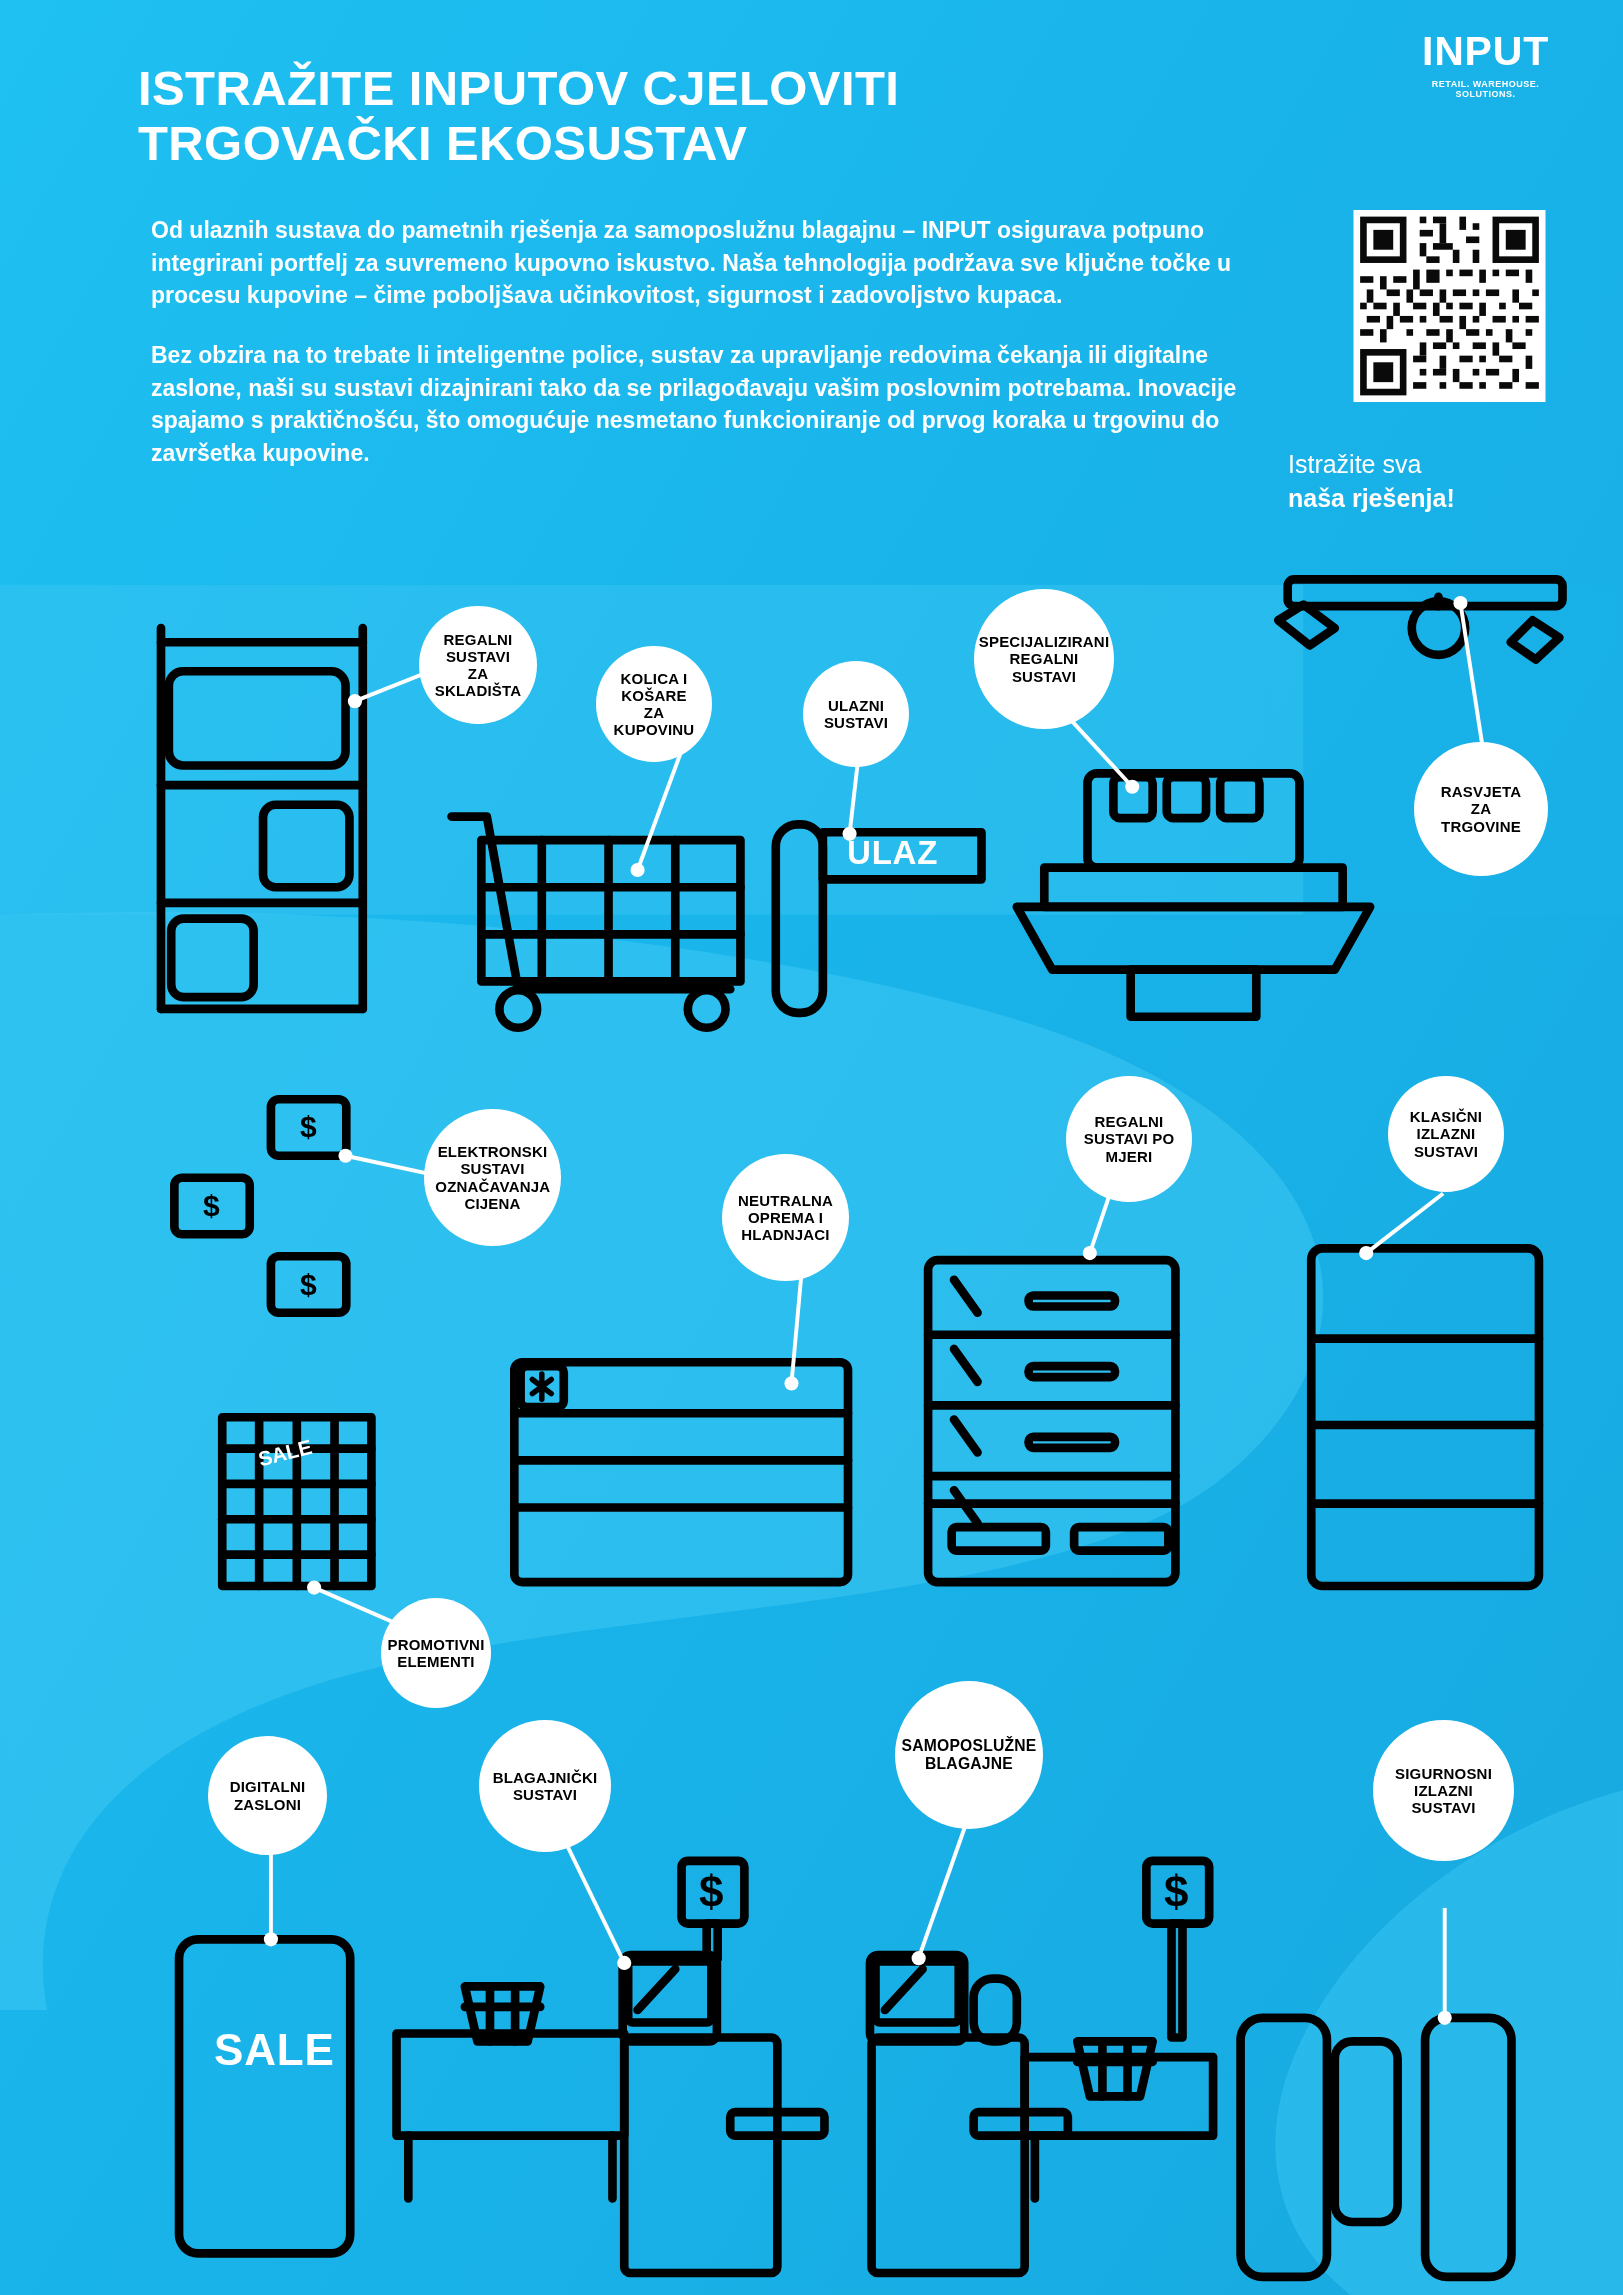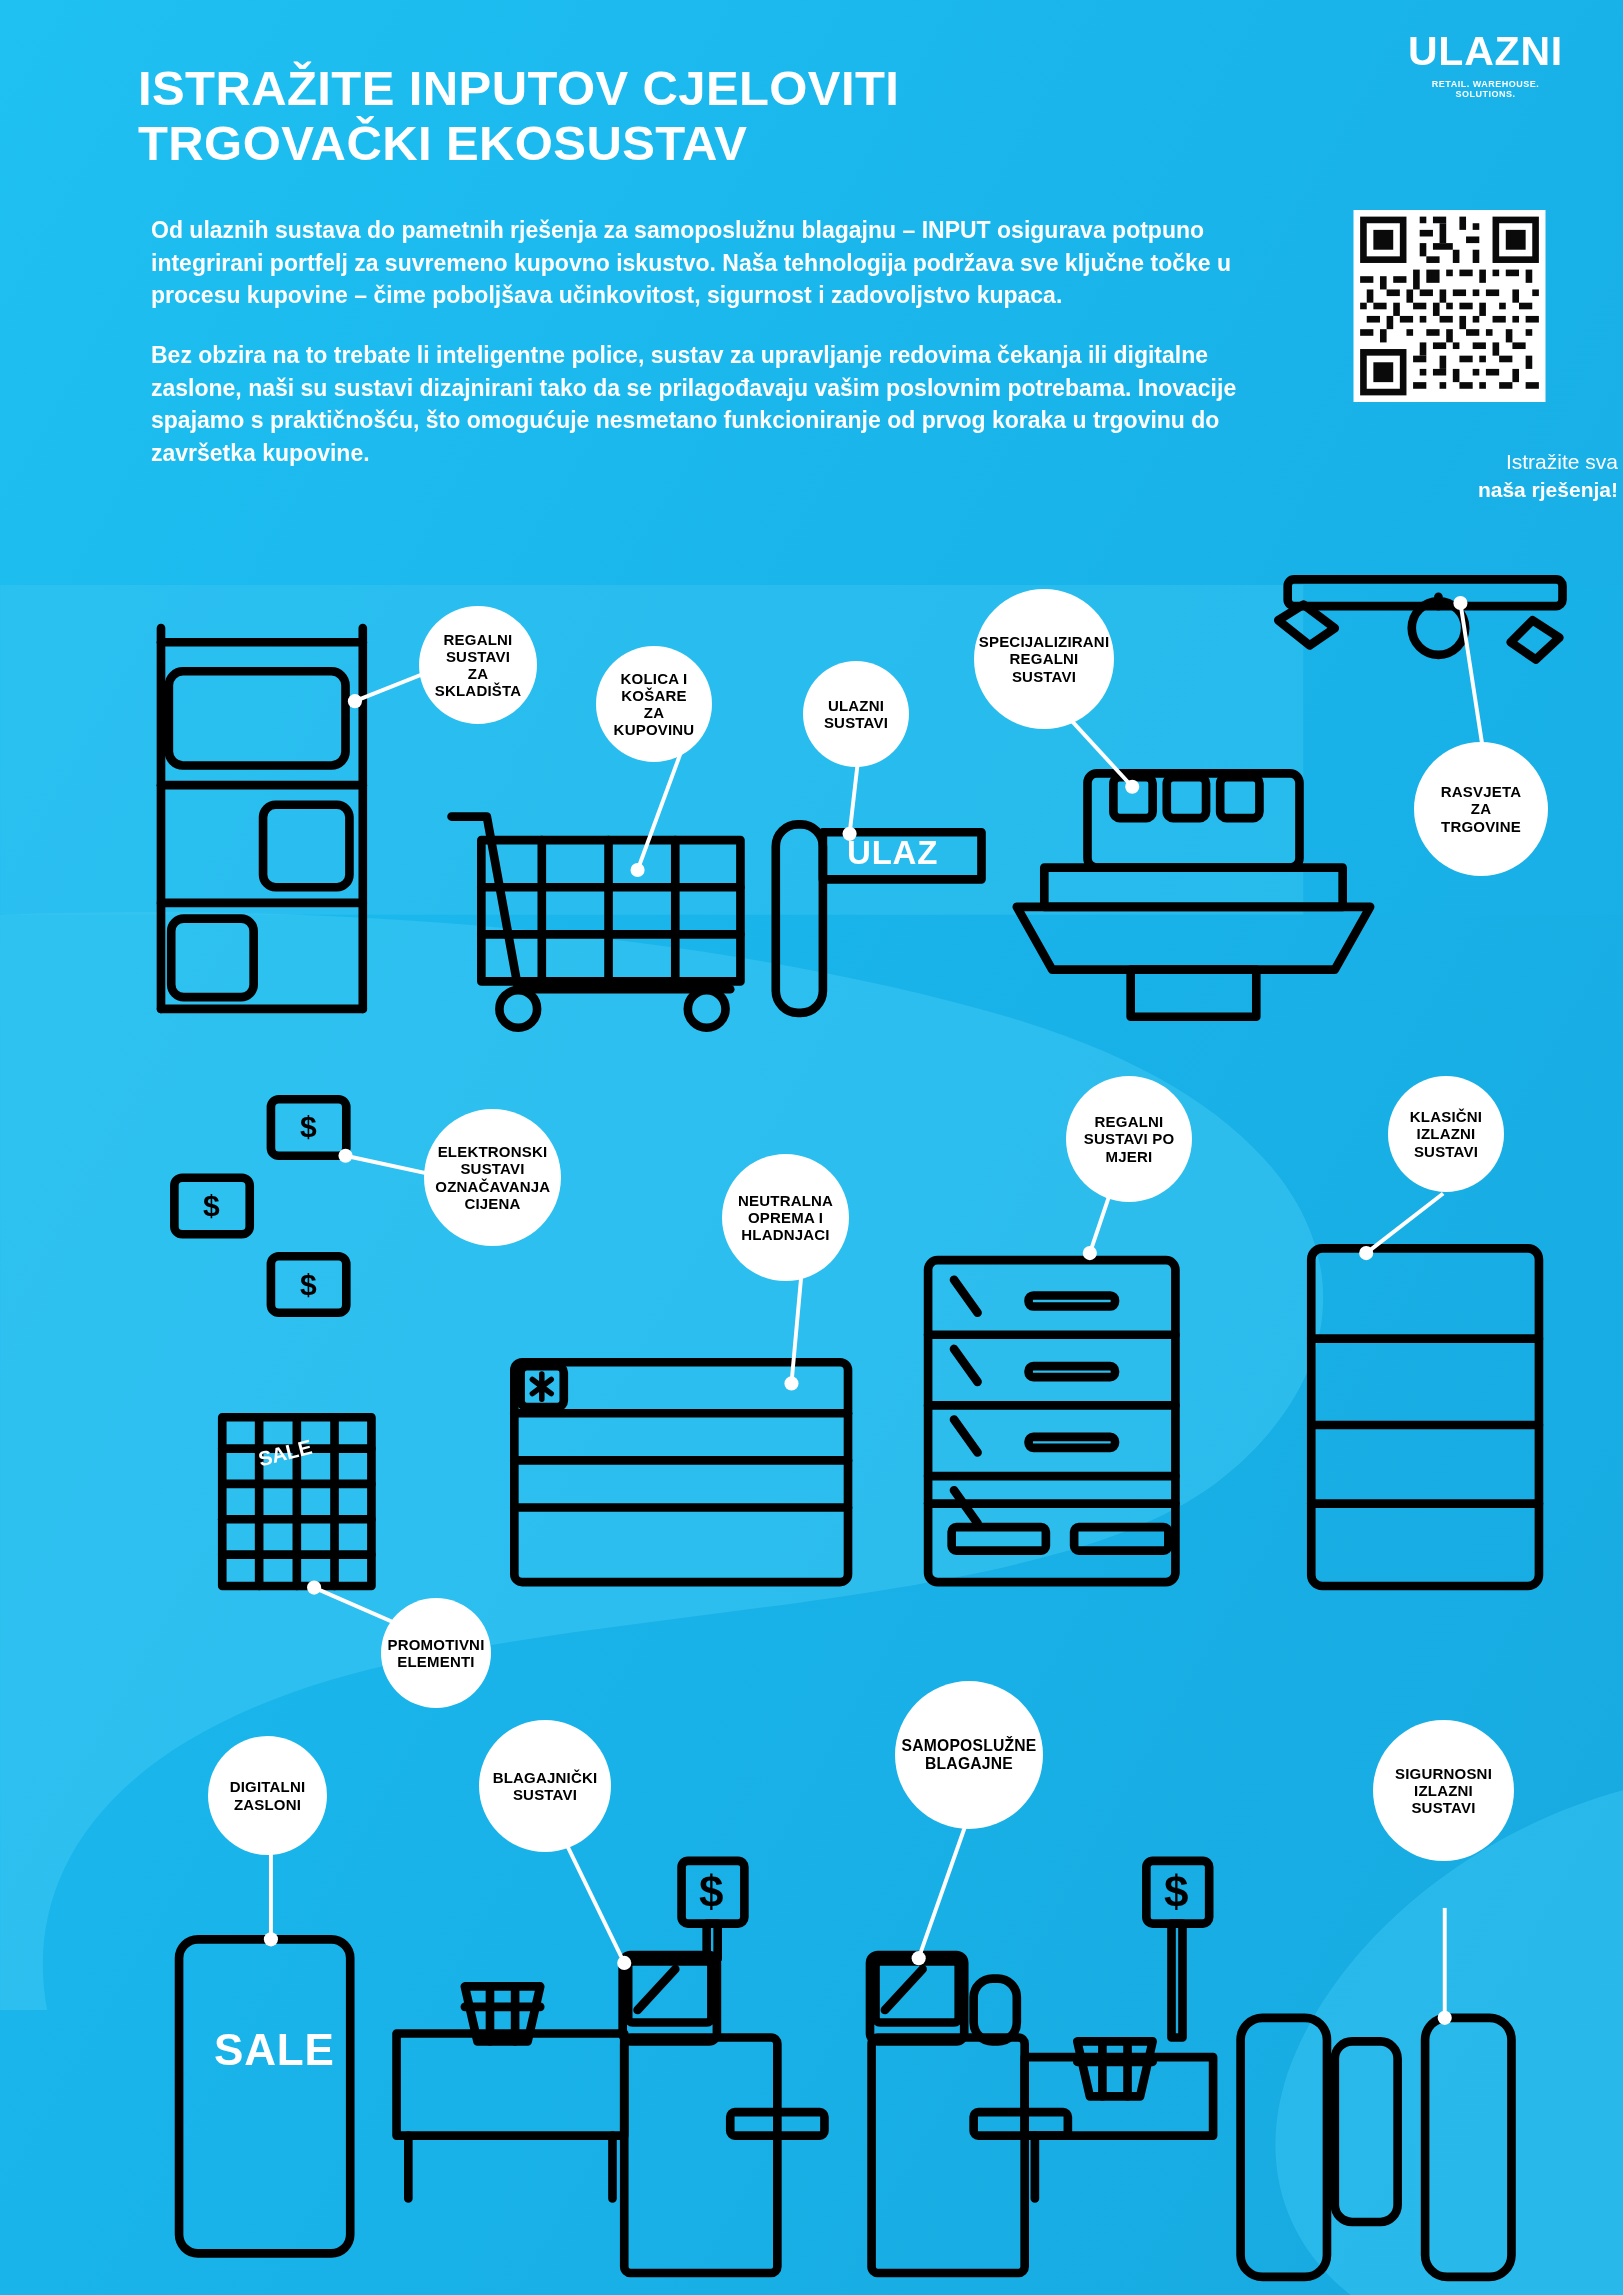--- a/index.html
+++ b/index.html
@@ -27,21 +27,21 @@
   .intro{
     position:absolute;left:151px;top:214px;width:1099px;
     color:#ffffff;font-size:23px;line-height:1.42;font-weight:bold;
   }
   .intro p{margin:0 0 27px 0;}
 
   .logo{position:absolute;left:1403px;top:31px;width:165px;text-align:center;}
   .logo-main{color:#ffffff;font-weight:bold;font-size:41px;letter-spacing:0.8px;line-height:1;}
   .logo-sub{color:#ffffff;font-size:9px;letter-spacing:0.5px;margin-top:7px;font-weight:bold;}
   .qr{position:absolute;left:1326px;top:210px;width:247px;height:192px;}
-  .qr-caption{position:absolute;left:1288px;top:448px;width:330px;text-align:right;color:#ffffff;font-size:21px;line-height:1.35;}
+  .qr-caption{position:absolute;left:1288px;top:448px;width:330px;text-align:left;color:#ffffff;font-size:25px;line-height:1.35;}
   .qr-caption .b{font-weight:bold;}
 
   
   .bubble{
     position:absolute;border-radius:50%;background:#ffffff;color:#000000;
     display:flex;align-items:center;justify-content:center;text-align:center;
     font-weight:bold;line-height:1.15;letter-spacing:0.2px;
   }
   .bubble span{display:block;padding:0 16px;}
 
@@ -67,21 +67,21 @@
   </svg>
 
   <div class="header">
     <h1 class="title">ISTRAŽITE INPUTOV CJELOVITI TRGOVAČKI EKOSUSTAV</h1>
     <div class="intro">
       <p>Od ulaznih sustava do pametnih rješenja za samoposlužnu blagajnu – INPUT osigurava potpuno integrirani portfelj za suvremeno kupovno iskustvo. Naša tehnologija podržava sve ključne točke u procesu kupovine – čime poboljšava učinkovitost, sigurnost i zadovoljstvo kupaca.</p>
       <p>Bez obzira na to trebate li inteligentne police, sustav za upravljanje redovima čekanja ili digitalne zaslone, naši su sustavi dizajnirani tako da se prilagođavaju vašim poslovnim potrebama. Inovacije spajamo s praktičnošću, što omogućuje nesmetano funkcioniranje od prvog koraka u trgovinu do završetka kupovine.</p>
     </div>
 
     <div class="logo">
-      <div class="logo-main">ULAZNI</div>
+      <div class="logo-main">INPUT</div>
       <div class="logo-sub">RETAIL. WAREHOUSE. SOLUTIONS.</div>
     </div>
 
     <svg class="qr" viewBox="0 0 29 29">
       <rect width="29" height="29" fill="#ffffff"></rect>
       <g fill="#0a0a0a">
         <rect x="1" y="1" width="7" height="7"></rect>
           <rect x="2" y="2" width="5" height="5" fill="#ffffff"></rect>
           <rect x="3" y="3" width="3" height="3"></rect>
         <rect x="21" y="1" width="7" height="7"></rect>

